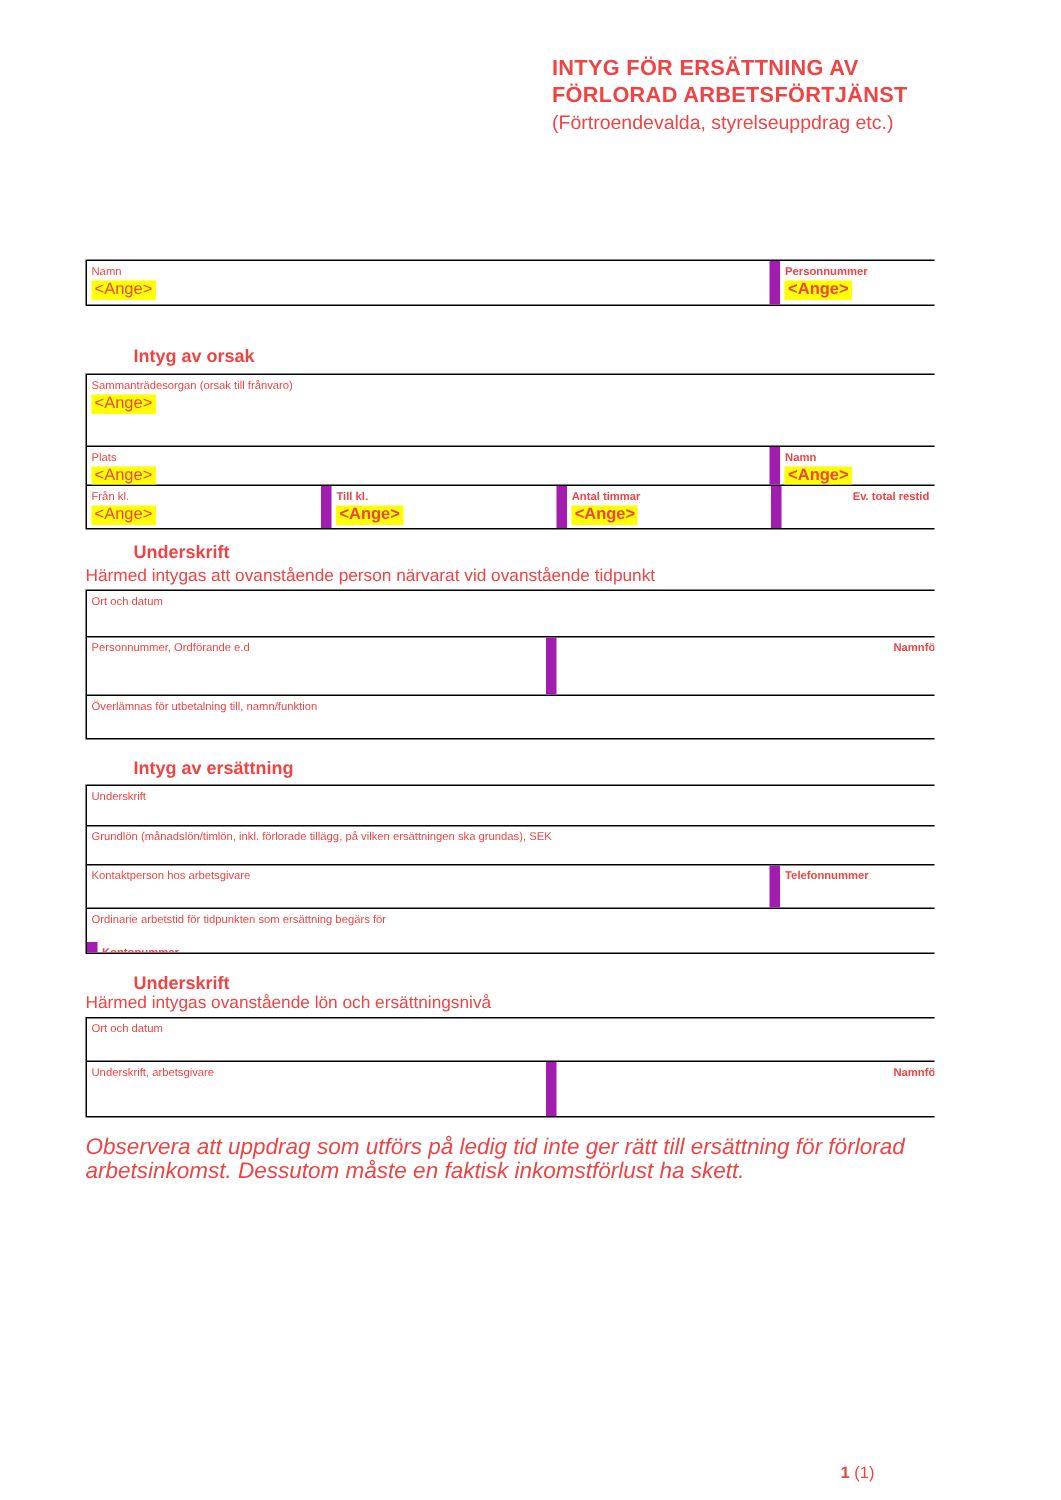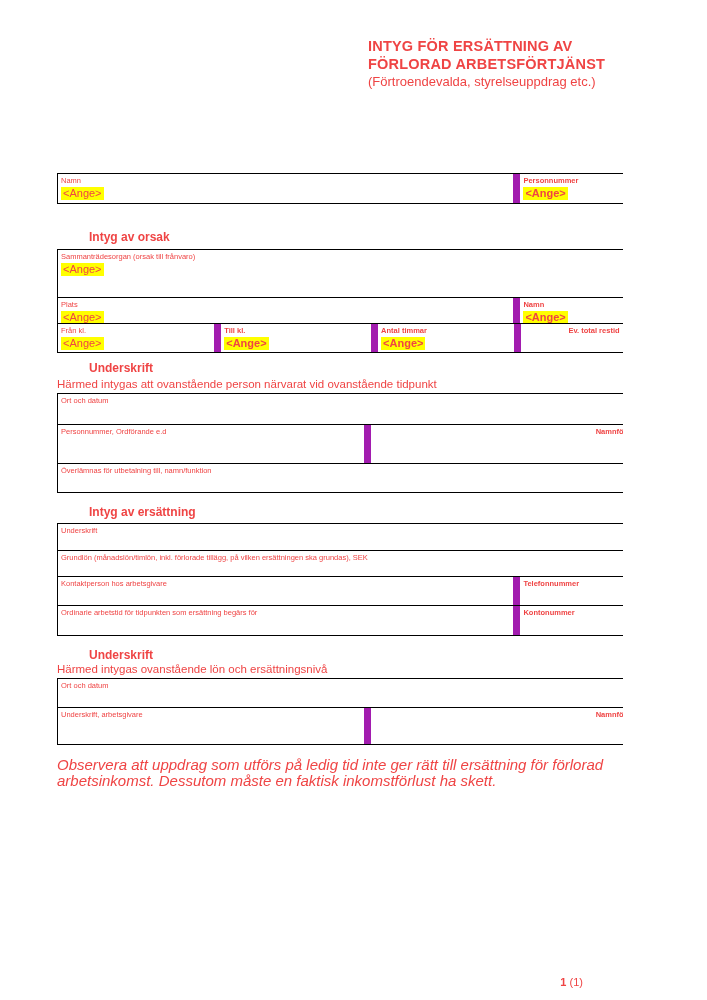--- a/index.html
+++ b/index.html
@@ -31,21 +31,21 @@
 
   
   .w75 { flex:0 0 74.9%; } .w25 { flex:1 1 auto; }
   .w50 { flex:0 0 50.4%; } .w50b { flex:1 1 auto;text-align:right; }
   .q1 { flex:0 0 25.7%; } .q2 { flex:0 0 25.8%; } .q3 { flex:0 0 23.5%; } .q4 { flex:1 1 auto;text-align:center; }
 
   
   .tbl-person { top:173px; } .r-person { height:29px; }
   .tbl-orsak  { top:249px; } .r-organ { height:47px; } .r-plats { height:26px; } .r-tid { height:29px; }
   .tbl-und1   { top:393px; } .r-ort1 { height:30px; } .r-sign1 { height:39px; } .r-over { height:29px; }
-  .tbl-ers    { top:523px; } .r-arbg { height:26px; } .r-kont { height:29px; } .r-grund { height:26px; } .r-ord { height:30px; }
+  .tbl-ers    { top:523px; } .r-arbg { height:26px; } .r-kont { height:29px; } .r-grund { height:26px; } .r-ord { height:30px;flex-direction:column; }
   .tbl-und2   { top:678px; } .r-ort2 { height:28px; } .r-sign2 { height:37px; }
 
   .h-orsak { top:230px; }
   .h-und1  { top:361px; } .s-und1 { top:377px; }
   .h-ers   { top:505px; }
   .h-und2  { top:648px; } .s-und2 { top:662px; }
 
   .note { left:57px; top:757px; width:612px; font-style:italic; font-size:15px; line-height:15.5px; }
 
   .pageno { right:40px; top:976px; font-size:11px; line-height:13px; }

